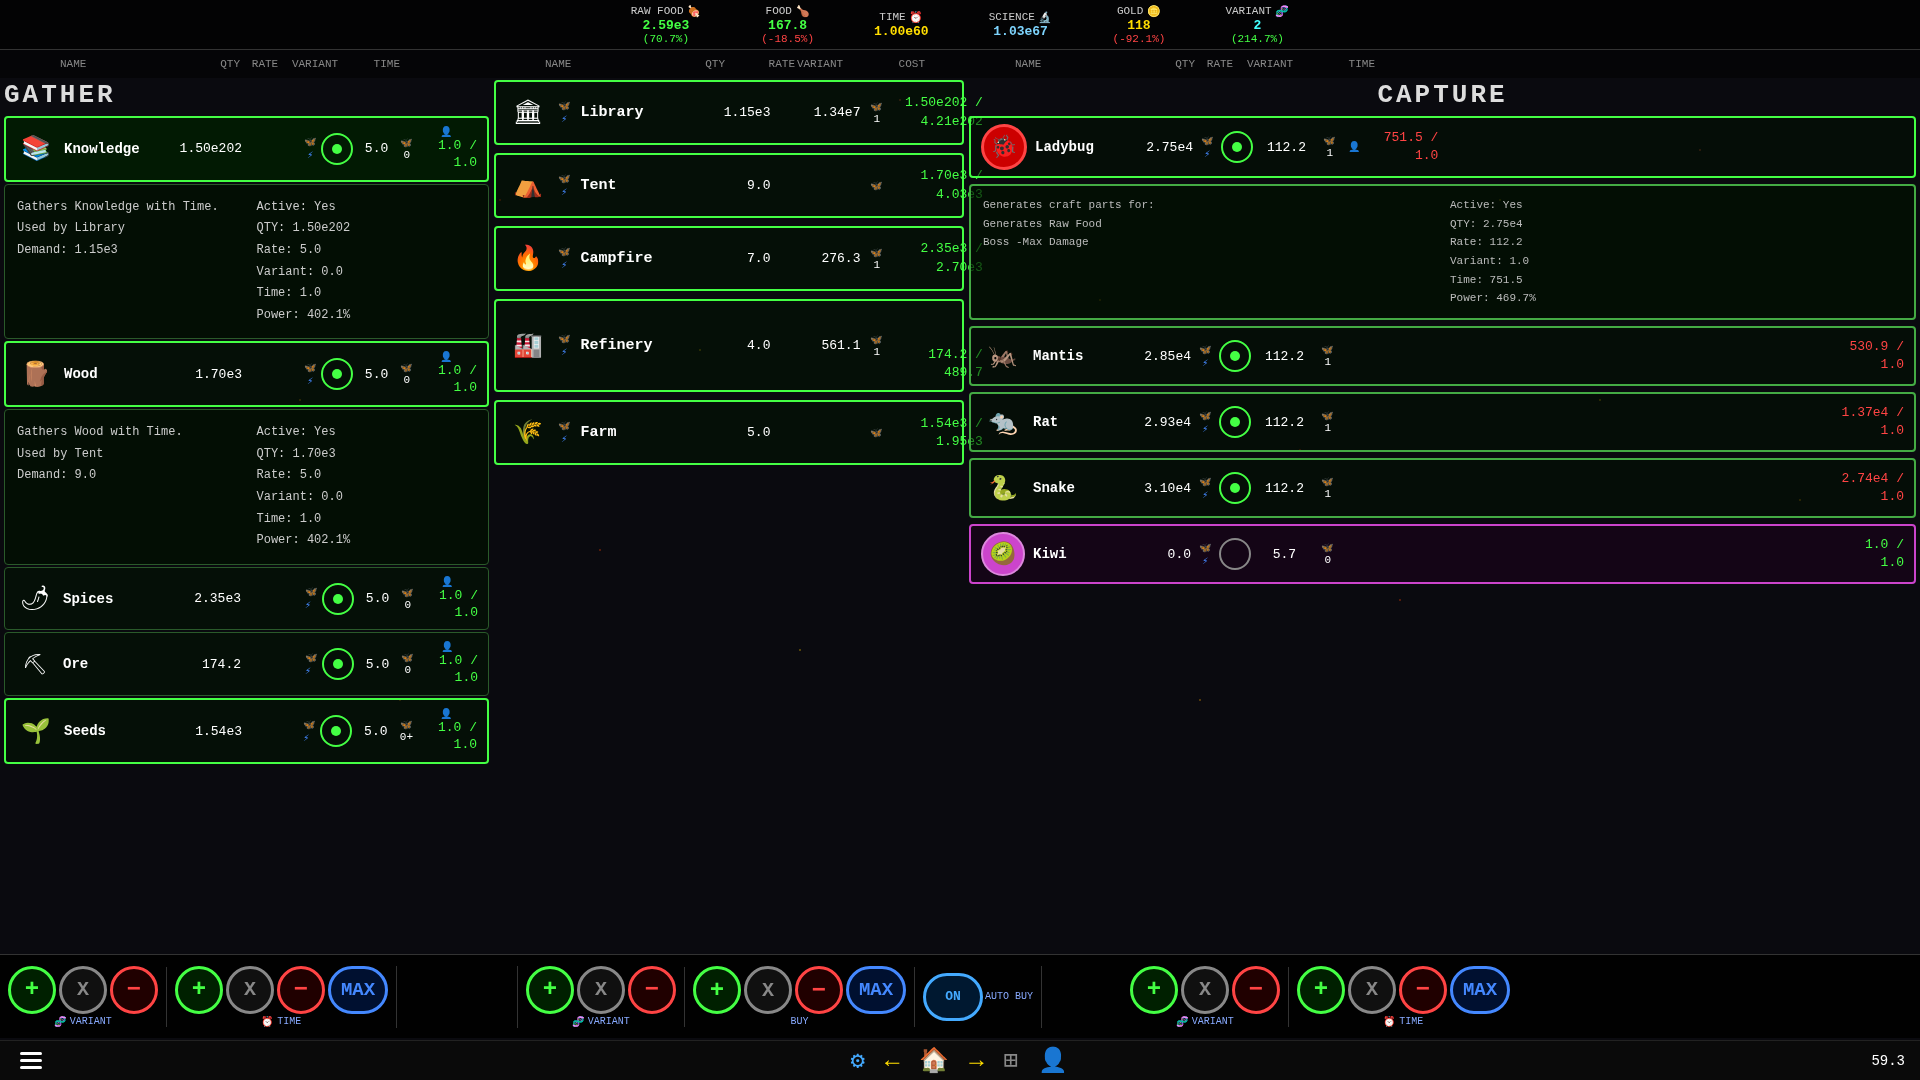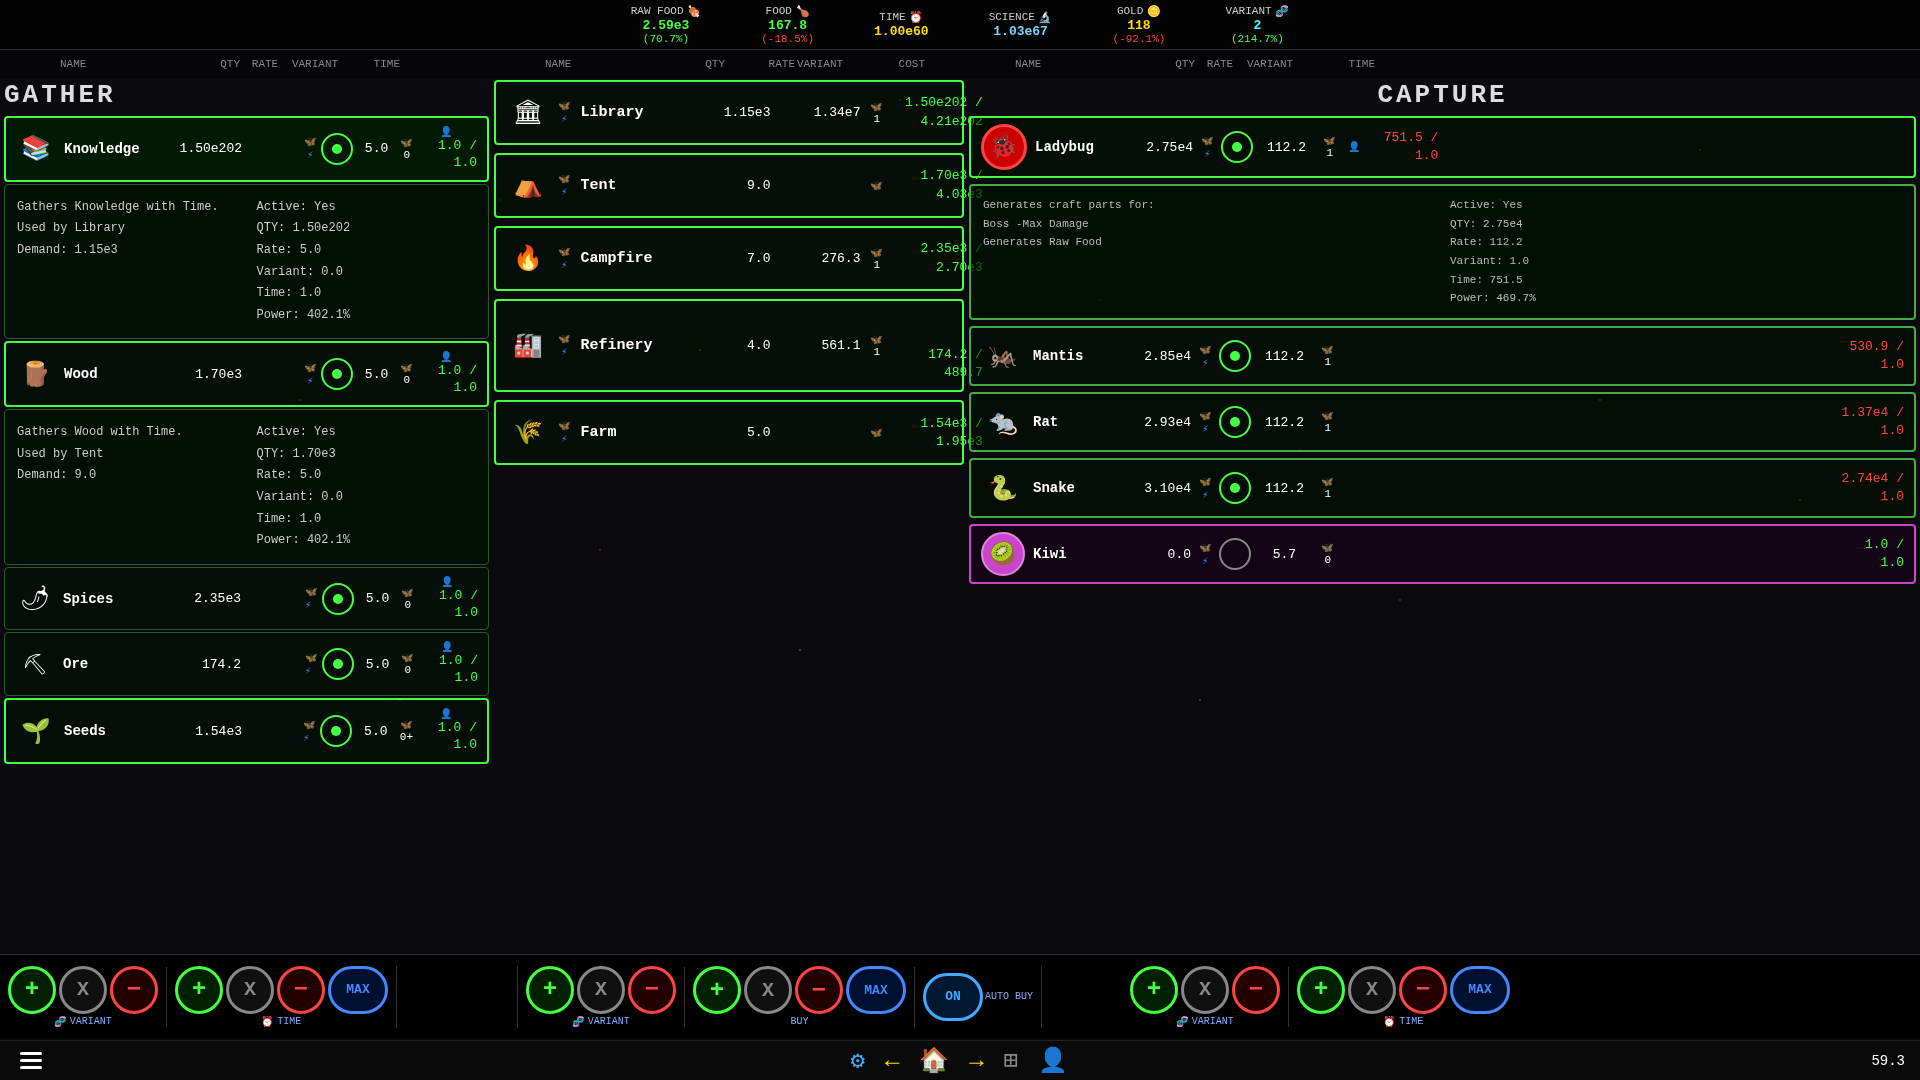--- a/index.html
+++ b/index.html
@@ -322,21 +322,21 @@
       cursor: pointer;
     }
 
     .btn-max {
       width: 60px;
       height: 48px;
       border-radius: 24px;
       border: 3px solid #4488ff;
       background: rgba(0,20,60,0.8);
       color: #4488ff;
-      font-size: 13px;
+      font-size: 19px;
       font-weight: bold;
       display: flex;
       align-items: center;
       justify-content: center;
       cursor: pointer;
     }
 
     .btn-on {
       width: 60px;
       height: 48px;
@@ -763,22 +763,22 @@
       <div style="display:flex; flex-direction:column; align-items:center;">
         <span style="font-size:10px; color:#4488ff;">👤</span>
       </div>
       <div class="capture-time red" style="white-space:pre-line; color:#ff4444;">751.5 /
 1.0</div>
     </div>
 
     <div class="capture-detail">
       <div class="capture-detail-left">
         <div>Generates craft parts for:</div>
+        <div>Generates Raw Food</div>
         <div>Boss -Max Damage</div>
-        <div>Generates Raw Food</div>
       </div>
       <div class="capture-detail-right">
         <div>Active: Yes</div>
         <div>QTY: 2.75e4</div>
         <div>Rate: 112.2</div>
         <div>Variant: 1.0</div>
         <div>Time: 751.5</div>
         <div>Power: 469.7%</div>
       </div>
     </div>

